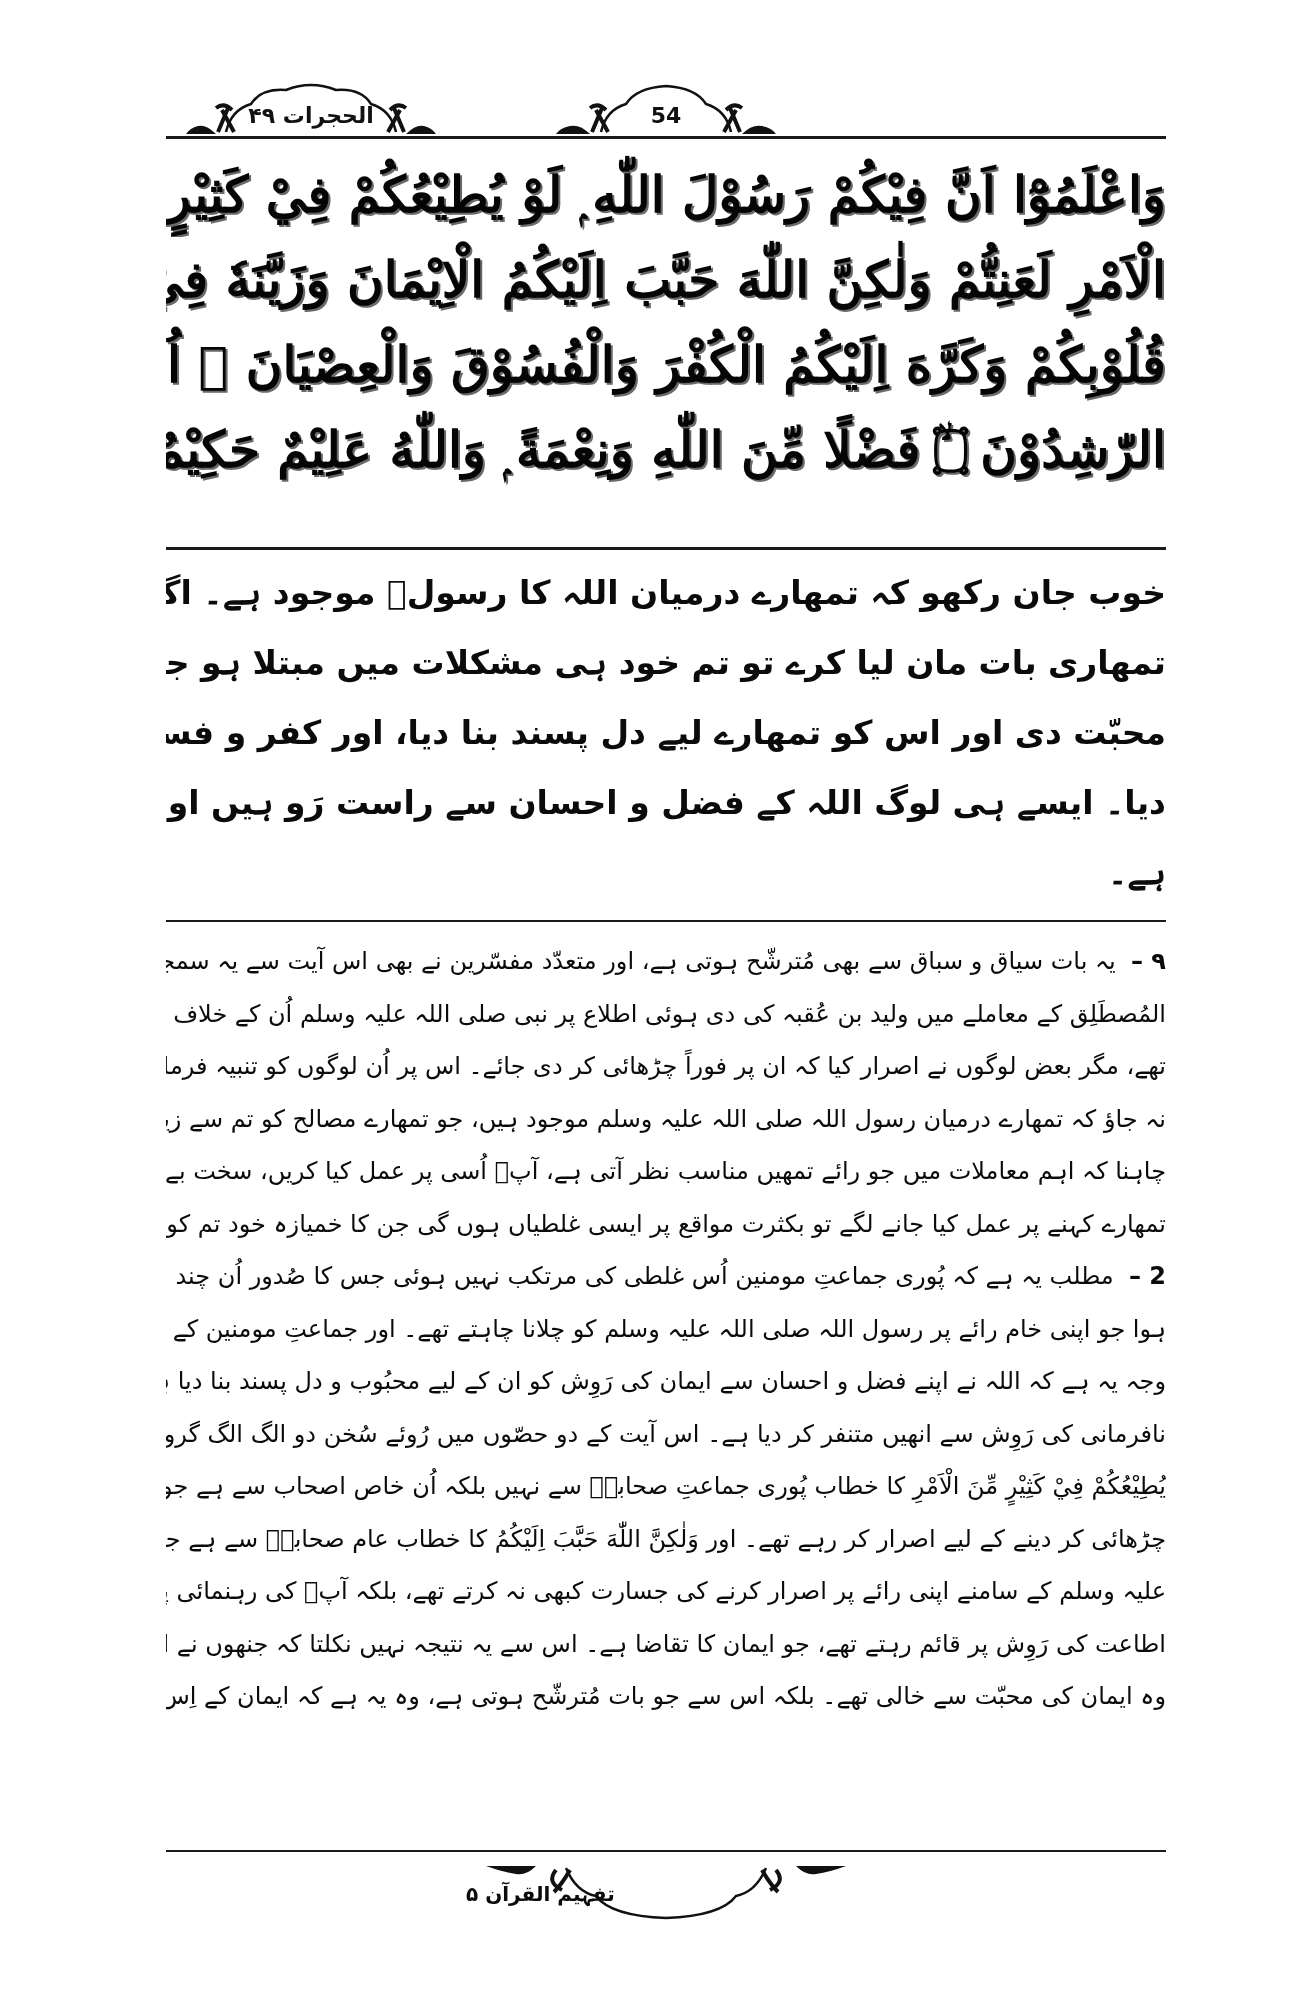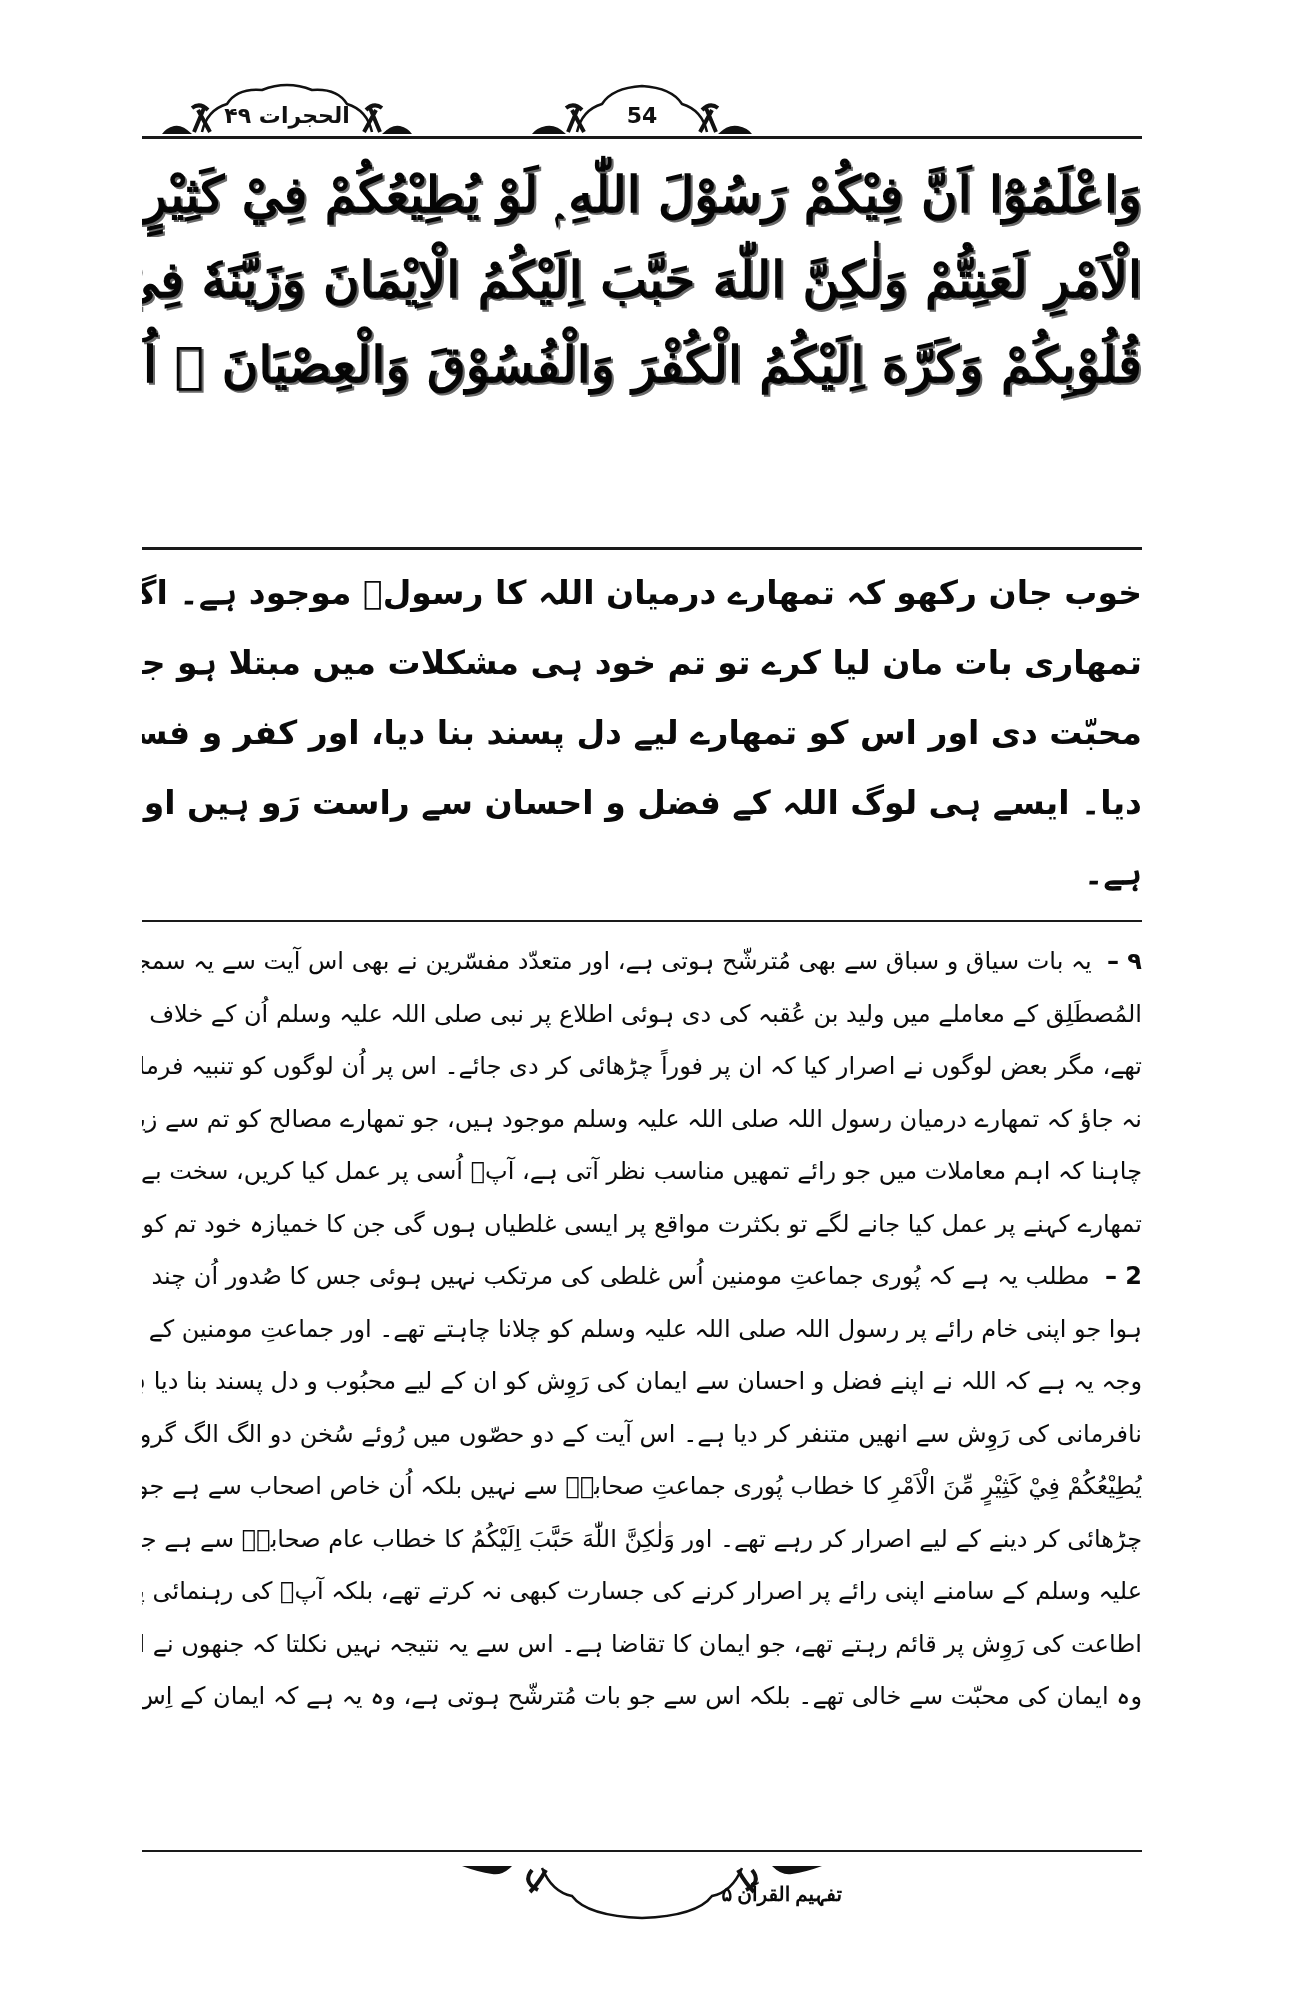--- a/index.html
+++ b/index.html
@@ -10,21 +10,21 @@
   body {
     width: 1300px;
     height: 2000px;
     position: relative;
     overflow: hidden;
     font-family: "DejaVu Sans", sans-serif;
     color: #0b0b0b;
   }
   .page {
     position: absolute;
-    left: 142px;
+    left: 166px;
     top: 80px;
     width: 1000px;
     height: 1860px;
   }
   
   .header {
     position: absolute;
     left: 0;
     top: 0;
     width: 1000px;
@@ -139,23 +139,22 @@
   }
 
   
   .footer {
     position: absolute;
     left: 300px;
     top: 1782px;
     width: 400px;
     height: 60px;
     display: flex;
-    justify-content: flex-end;
+    justify-content: flex-start;
     align-items: center;
-    font-family: Liberation Serif, serif;
   }
   .footer svg.frame {
     position: absolute;
     left: 0;
     top: 0;
     width: 100%;
     height: 100%;
   }
   .footer .label {
     position: relative;
@@ -193,20 +192,21 @@
       <span class="label">54</span>
     </div>
   </div>
 
   <div class="rule rule-top"></div>
 
   <div class="verse-block">
     <div class="verse-line">وَاعْلَمُوْٓا اَنَّ فِيْكُمْ رَسُوْلَ اللّٰهِ ۭ لَوْ يُطِيْعُكُمْ فِيْ كَثِيْرٍ مِّنَ</div>
     <div class="verse-line">الْاَمْرِ لَعَنِتُّمْ وَلٰكِنَّ اللّٰهَ حَبَّبَ اِلَيْكُمُ الْاِيْمَانَ وَزَيَّنَهٗ فِيْ</div>
     <div class="verse-line">قُلُوْبِكُمْ وَكَرَّهَ اِلَيْكُمُ الْكُفْرَ وَالْفُسُوْقَ وَالْعِصْيَانَ ۭ اُولٰۗىِٕكَ هُمُ</div>
+    <div class="verse-line"><span>الرّٰشِدُوْنَ ۝ۙ فَضْلًا مِّنَ اللّٰهِ وَنِعْمَةً ۭ وَاللّٰهُ عَلِيْمٌ حَكِيْمٌ</span> </div>
   </div>
 
   <div class="rule rule-verse"></div>
 
   <div class="translation">
     <div class="trans-line">خوب جان رکھو کہ تمھارے درمیان اللہ کا رسولؐ موجود ہے۔ اگر وہ بہت سے معاملات میں</div>
     <div class="trans-line">تمھاری بات مان لیا کرے تو تم خود ہی مشکلات میں مبتلا ہو جاؤ۔ مگر اللہ نے تم کو ایمان کی</div>
     <div class="trans-line">محبّت دی اور اس کو تمھارے لیے دل پسند بنا دیا، اور کفر و فسق اور نافرمانی سے تم کو متنفر کر</div>
     <div class="trans-line">دیا۔ ایسے ہی لوگ اللہ کے فضل و احسان سے راست رَو ہیں اور اللہ علیم و حکیم ہے۔</div>
     <div class="trans-line last">ہے۔</div>

